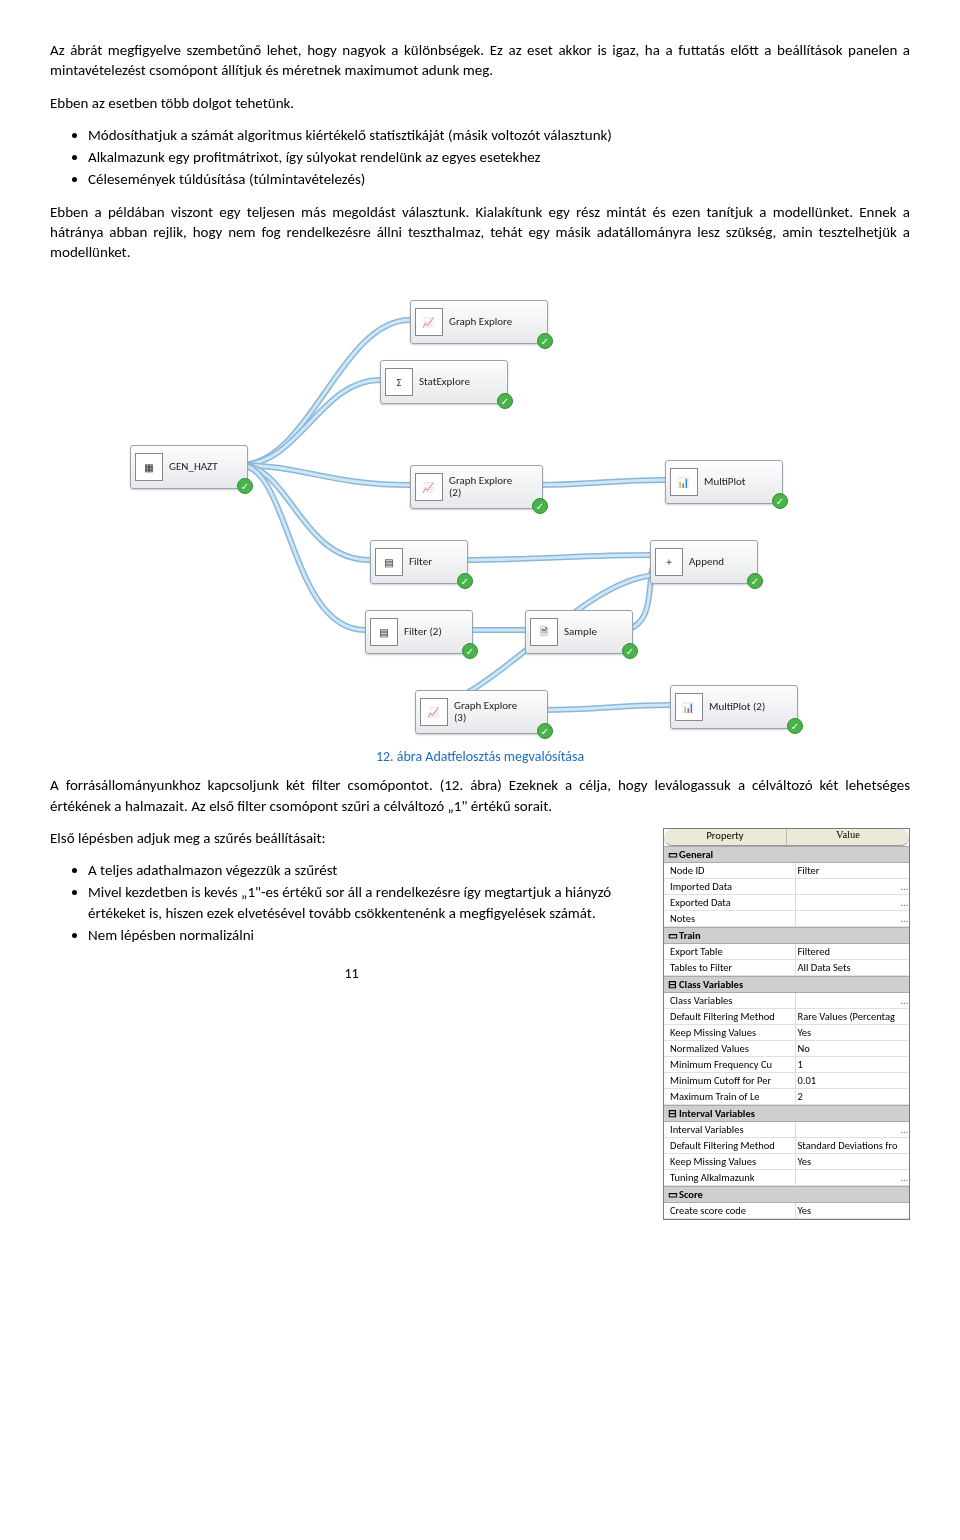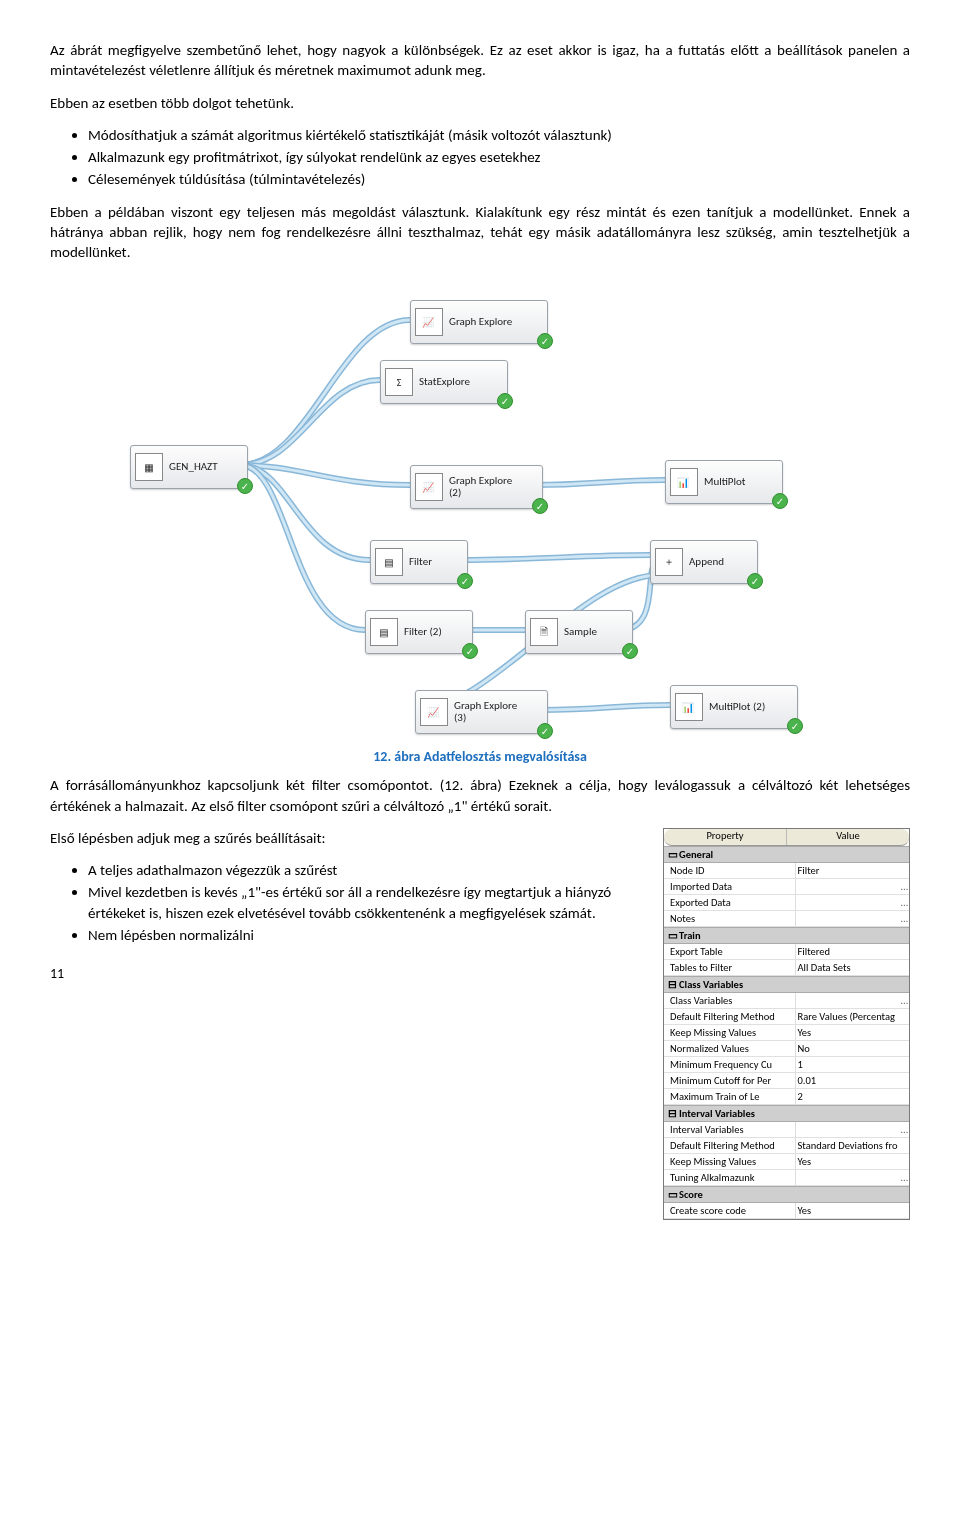--- a/index.html
+++ b/index.html
@@ -9,22 +9,22 @@
     font-size: 15px;
     color: #000;
     background: #fff;
     width: 960px;
     box-sizing: border-box;
   }
   p { margin: 0 0 12px 0; line-height: 1.35; }
   .justify { text-align: justify; }
   ul { margin: 4px 0 12px 38px; padding: 0; }
   li { margin: 2px 0; line-height: 1.35; }
-  .caption { color: #1f6fbf; font-weight: bold; text-align: center; font-size: 14px; margin-top: 8px; margin-bottom: 10px; }
-  .page-num { text-align: left; font-size: 14px; margin-top: 20px; }
+  .caption { color: #1f6fbf; font-weight: normal; text-align: center; font-size: 14px; margin-top: 8px; margin-bottom: 10px; }
+  .page-num { text-align: center; font-size: 14px; margin-top: 20px; }
 
   
   .diagram-wrap { width: 720px; margin: 18px auto 4px auto; }
   .diagram { position: relative; width: 720px; height: 460px; background: #fff; }
   .d-node {
     position: absolute;
     display: flex; align-items: center;
     height: 42px;
     background: linear-gradient(#fdfdfd,#e6e8eb);
     border: 1px solid #9aa3ab;
@@ -62,21 +62,21 @@
     border: 1px solid #7a7a7a;
     font-size: 10.5px;
     background: #fff;
     margin-left: 10px;
   }
   .prop-head {
     display: flex; height: 16px; font-weight: normal;
     background: #ece9d8; border-bottom: 1px solid #999; border-radius: 8px;
   }
   .prop-head div { flex: 1; text-align: center; border-right: 1px solid #bbb; }
-  .prop-head div:last-child { border-right: none; }
+  .prop-head div:last-child { border-right: none; font-family: Liberation Serif, serif; }
   .prop-group {
     background: #cfcfcf; font-weight: bold; padding: 1px 4px;
     border-top: 1px solid #aaa; border-bottom: 1px solid #aaa;
     display: flex; align-items: center;
   }
   .prop-group .tw { width: 11px; display: inline-block; }
   .prop-row {
     display: flex; border-bottom: 1px solid #e0e0e0; justify-content: center;
   }
   .prop-row .k {
@@ -87,21 +87,21 @@
   .prop-row .v {
     flex: 1; padding: 1px 2px;
     white-space: nowrap; overflow: hidden; text-overflow: clip;
     display: flex; justify-content: space-between; align-items: center;
   }
   .dots { color: #666; letter-spacing: -1px; margin-left: 4px; }
 </style>
 </head>
 <body>
 
-<p class="justify">Az ábrát megfigyelve szembetűnő lehet, hogy nagyok a különbségek. Ez az eset akkor is igaz, ha a futtatás előtt a beállítások panelen a mintavételezést véletlenre állítjuk és méretnek maximumot adunk meg.</p>
+<p class="justify">Az ábrát megfigyelve szembetűnő lehet, hogy nagyok a különbségek. Ez az eset akkor is igaz, ha a futtatás előtt a beállítások panelen a mintavételezést csomópont állítjuk és méretnek maximumot adunk meg.</p>
 <p>Ebben az esetben több dolgot tehetünk.</p>
 
 <ul>
   <li>Módosíthatjuk a számát algoritmus kiértékelő statisztikáját (másik voltozót választunk)</li>
   <li>Alkalmazunk egy profitmátrixot, így súlyokat rendelünk az egyes esetekhez</li>
   <li>Célesemények túldúsítása (túlmintavételezés)</li>
 </ul>
 
 <p class="justify">Ebben a példában viszont egy teljesen más megoldást választunk. Kialakítunk egy rész mintát és ezen tanítjuk a modellünket. Ennek a hátránya abban rejlik, hogy nem fog rendelkezésre állni teszthalmaz, tehát egy másik adatállományra lesz szükség, amin tesztelhetjük a modellünket.</p>
 

